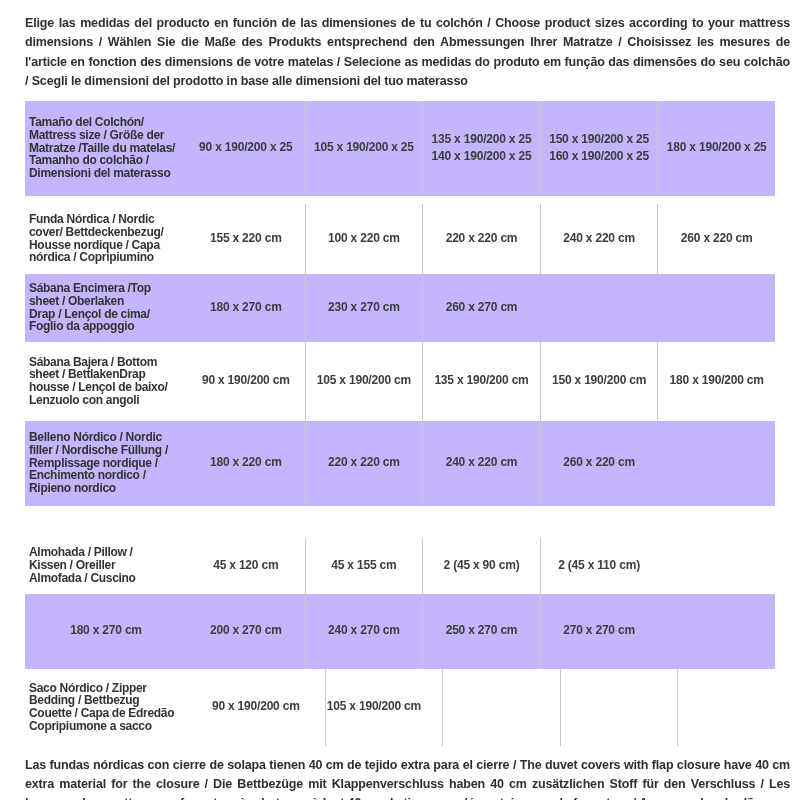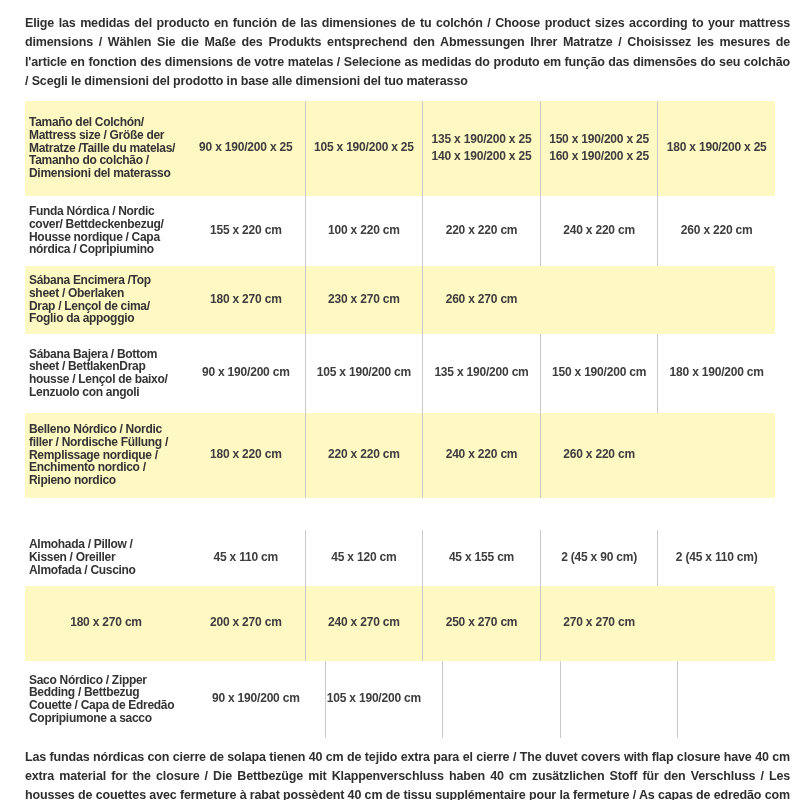--- a/index.html
+++ b/index.html
@@ -26,21 +26,21 @@
     letter-spacing: -0.15px;
   }
   .size-table {
     margin-top: 9px;
     width: 750px;
   }
   .row {
     display: grid;
     grid-template-columns: 162px repeat(5, 1fr);
   }
-  .row.shaded { background: #fef9c3; }
+  .row.shaded { background: #c4b5fd; }
   .cell {
     display: flex;
     align-items: center;
     box-sizing: border-box;
     min-width: 0;
   }
   
   .row .cell:nth-child(n+3) { border-left: 1px solid #c9c9c9; }
   .cell.label {
     font-size: 12px;
@@ -55,21 +55,21 @@
     justify-content: center;
     text-align: center;
     font-size: 12px;
     font-weight: bold;
     color: #3d3d3d;
     white-space: pre-line;
     line-height: 1.45;
     letter-spacing: -0.2px;
   }
   .h1 { height: 95px; }
-  .h2 { height: 70px; }
+  .h2 { height: 70px; margin-top: 8px; }
   .h3 { height: 68px; }
   .h4 { height: 79px; }
   .h5 { height: 85px; }
   .h6 { height: 56px; margin-top: 32px; }
   .h7 { height: 75px; }
   .h8 { height: 77px; gap: 20px; }
   .footnote { margin-top: 10px; }
 </style>
 </head>
 <body>
@@ -138,21 +138,20 @@
       <div class="cell value">180 x 220 cm</div>
       <div class="cell value">220 x 220 cm</div>
       <div class="cell value">240 x 220 cm</div>
       <div class="cell value">260 x 220 cm</div>
     </div>
 
     <div class="row h6">
       <div class="cell label">Almohada  / Pillow /
 Kissen / Oreiller
 Almofada / Cuscino</div>
-      <div class="cell value">45 x 110 cm</div>
       <div class="cell value">45 x 120 cm</div>
       <div class="cell value">45 x 155 cm</div>
       <div class="cell value">2 (45 x 90 cm)</div>
       <div class="cell value">2 (45 x 110 cm)</div>
     </div>
 
     <div class="row shaded h7">
       <div class="cell value">180 x 270 cm</div>
       <div class="cell value">200 x 270 cm</div>
       <div class="cell value">240 x 270 cm</div>

